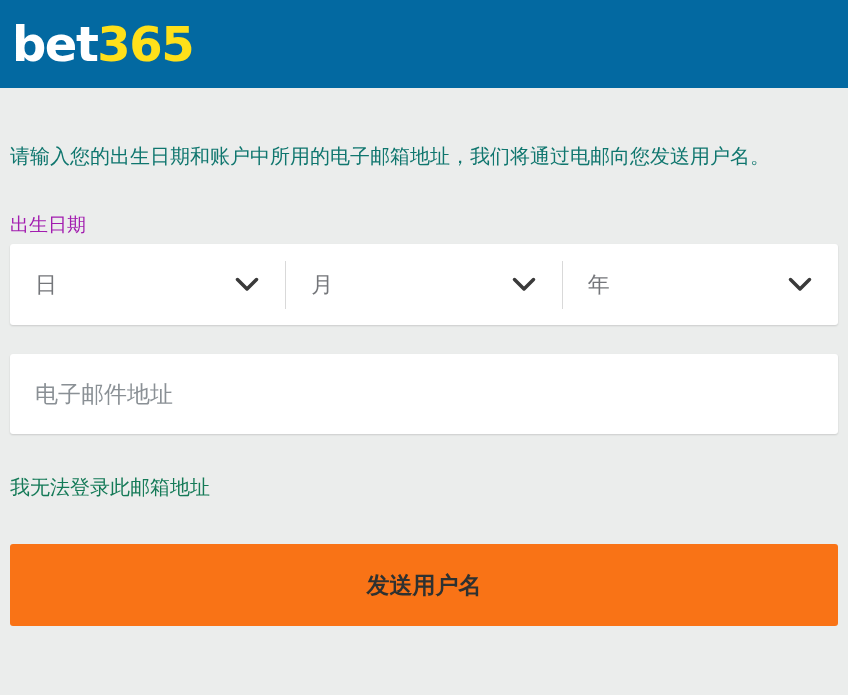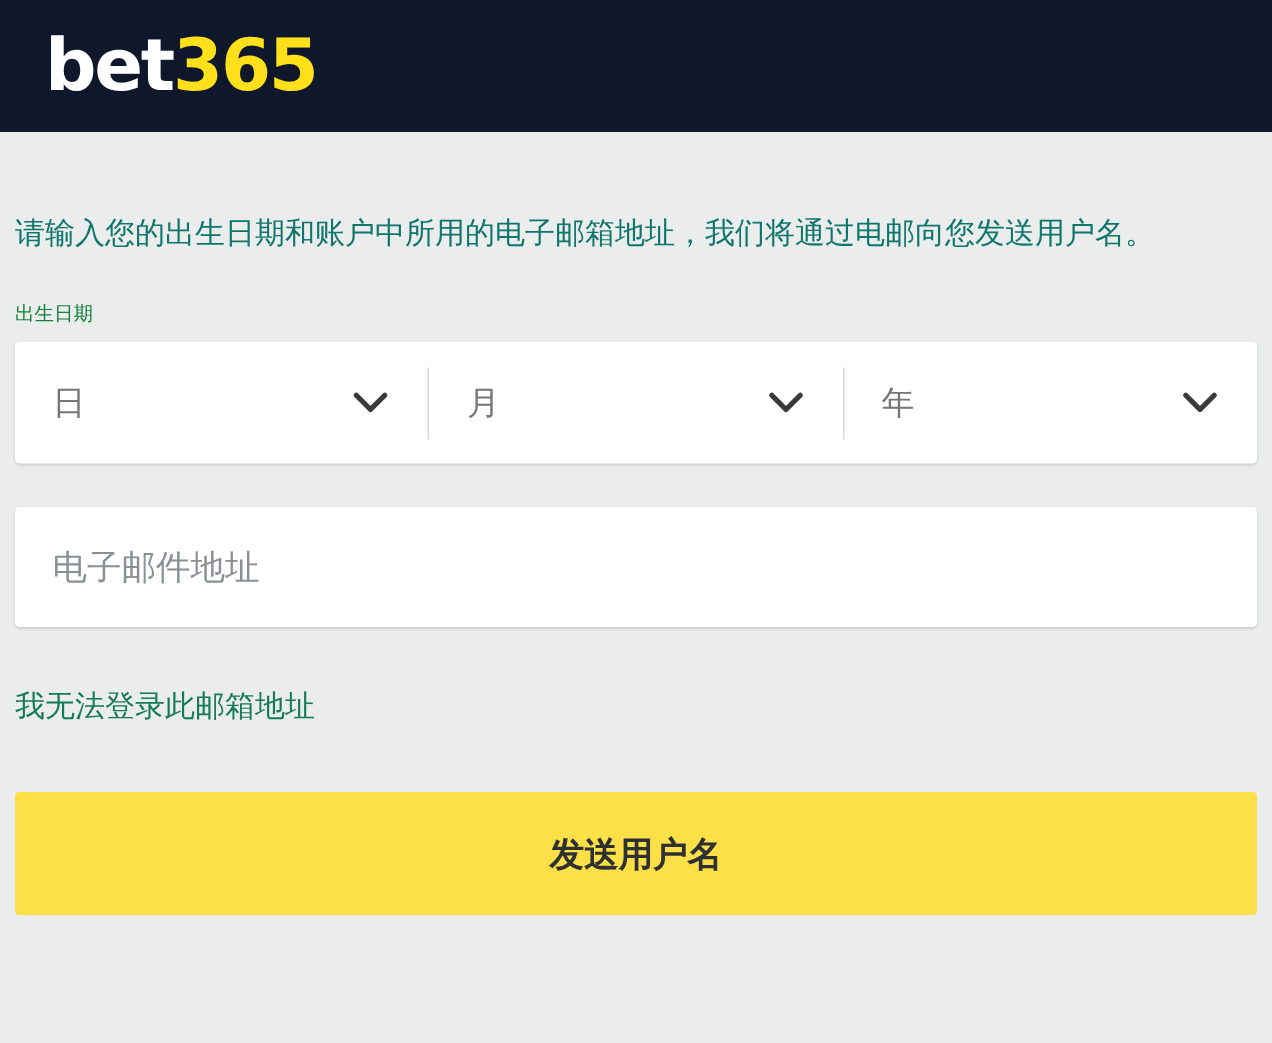--- a/index.html
+++ b/index.html
@@ -8,24 +8,24 @@
     width: 848px;
     height: 695px;
     background: #EBEDEC;
     font-family: "Liberation Sans", "DejaVu Sans", sans-serif;
     overflow: hidden;
   }
 
   
   .app-header {
     height: 88px;
-    background: #0f172a;
+    background: #0369a1;
     display: flex;
     align-items: center;
-    padding-left: 30px;
+    padding-left: 12px;
   }
   .logo {
     font-family: "DejaVu Sans", sans-serif;
     font-weight: bold;
     font-size: 48px;
     line-height: 1;
     letter-spacing: -1.5px;
     user-select: none;
   }
   .logo .logo-bet { color: #FFFFFF; }
@@ -44,24 +44,24 @@
 
   .instruction {
     margin: 56px 0 0 0;
     font-size: 20px;
     line-height: 24px;
     color: #0f766e;
   }
 
   .dob-label {
     display: block;
-    margin-top: 30px;
-    font-size: 13px;
+    margin-top: 46px;
+    font-size: 19px;
     line-height: 22px;
-    color: #15803d;
+    color: #a21caf;
   }
 
   .card {
     background: #FFFFFF;
     border-radius: 3px;
     box-shadow: 0 1px 2px rgba(0,0,0,0.14);
   }
 
   .dob-row {
     margin-top: 8px;
@@ -119,21 +119,21 @@
     color: #147A57;
     text-decoration: none;
     cursor: pointer;
   }
 
   .submit-button {
     display: block;
     width: 100%;
     margin-top: 45px;
     height: 82px;
-    background: #fde047;
+    background: #f97316;
     border: none;
     border-radius: 3px;
     font-size: 23px;
     font-weight: bold;
     color: #2E3131;
     font-family: inherit;
     cursor: pointer;
   }
 </style>
 </head>

